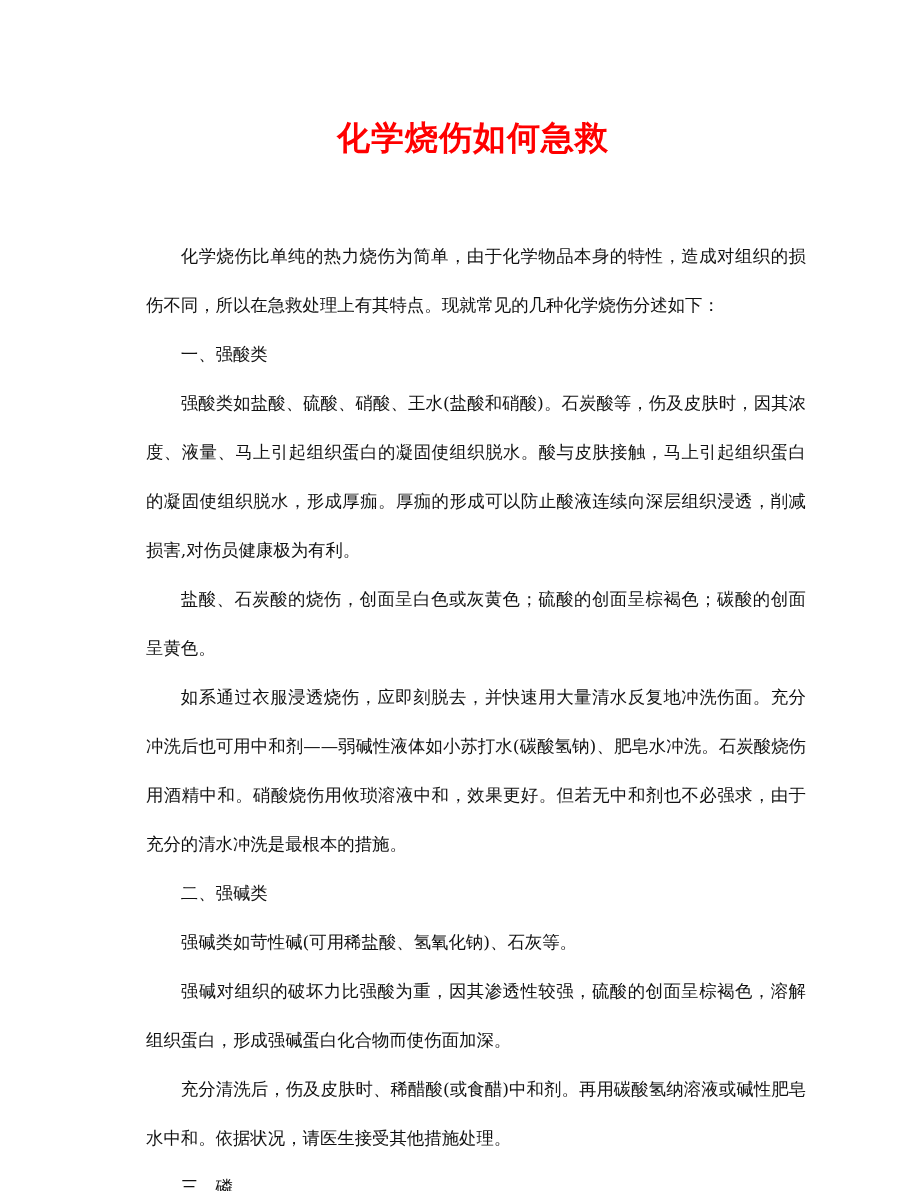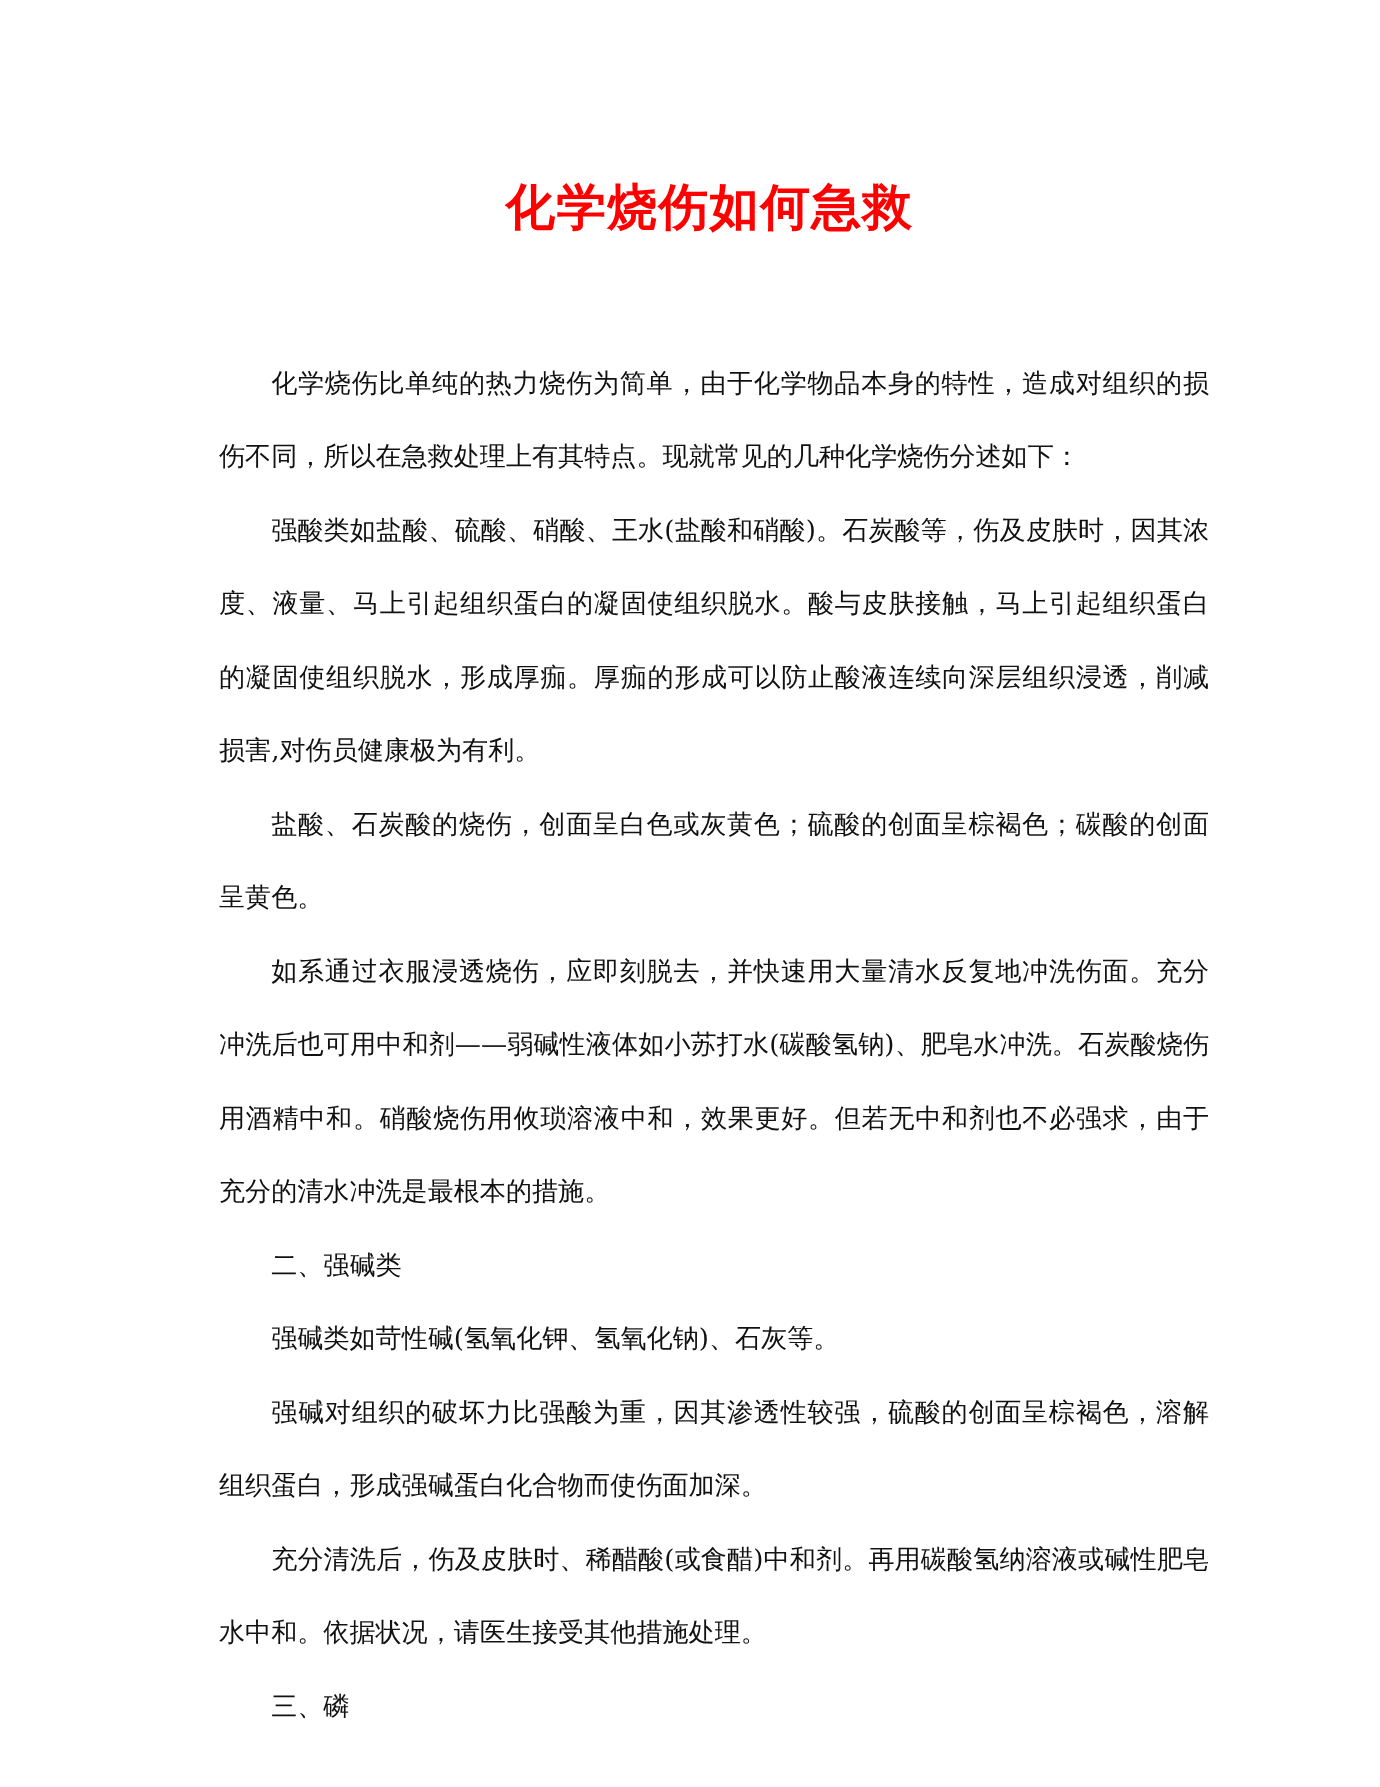--- a/index.html
+++ b/index.html
@@ -18,22 +18,23 @@
   .p { margin: 0; text-indent: 2em; text-align: justify; }
   .h { margin: 0; text-indent: 2em; }
 </style>
 </head>
 <body>
 
 <div class="page">
   <div class="title">化学烧伤如何急救</div>
   <div class="body">
     <p class="p">化学烧伤比单纯的热力烧伤为简单，由于化学物品本身的特性，造成对组织的损伤不同，所以在急救处理上有其特点。现就常见的几种化学烧伤分述如下：</p>
+    <p class="h">一、强酸类</p>
     <p class="p">强酸类如盐酸、硫酸、硝酸、王水(盐酸和硝酸)。石炭酸等，伤及皮肤时，因其浓度、液量、马上引起组织蛋白的凝固使组织脱水。酸与皮肤接触，马上引起组织蛋白的凝固使组织脱水，形成厚痂。厚痂的形成可以防止酸液连续向深层组织浸透，削减损害,对伤员健康极为有利。</p>
     <p class="p">盐酸、石炭酸的烧伤，创面呈白色或灰黄色；硫酸的创面呈棕褐色；碳酸的创面呈黄色。</p>
     <p class="p">如系通过衣服浸透烧伤，应即刻脱去，并快速用大量清水反复地冲洗伤面。充分冲洗后也可用中和剂——弱碱性液体如小苏打水(碳酸氢钠)、肥皂水冲洗。石炭酸烧伤用酒精中和。硝酸烧伤用攸琐溶液中和，效果更好。但若无中和剂也不必强求，由于充分的清水冲洗是最根本的措施。</p>
     <p class="h">二、强碱类</p>
-    <p class="p">强碱类如苛性碱(氢氧化钾、氢氧化钠)、石灰等。</p>
+    <p class="p">强碱类如苛性碱(可用稀盐酸、氢氧化钠)、石灰等。</p>
     <p class="p">强碱对组织的破坏力比强酸为重，因其渗透性较强，硫酸的创面呈棕褐色，溶解组织蛋白，形成强碱蛋白化合物而使伤面加深。</p>
     <p class="p">充分清洗后，伤及皮肤时、稀醋酸(或食醋)中和剂。再用碳酸氢纳溶液或碱性肥皂水中和。依据状况，请医生接受其他措施处理。</p>
     <p class="h">三、磷</p>
   </div>
 </div>
 
 </body></html>

